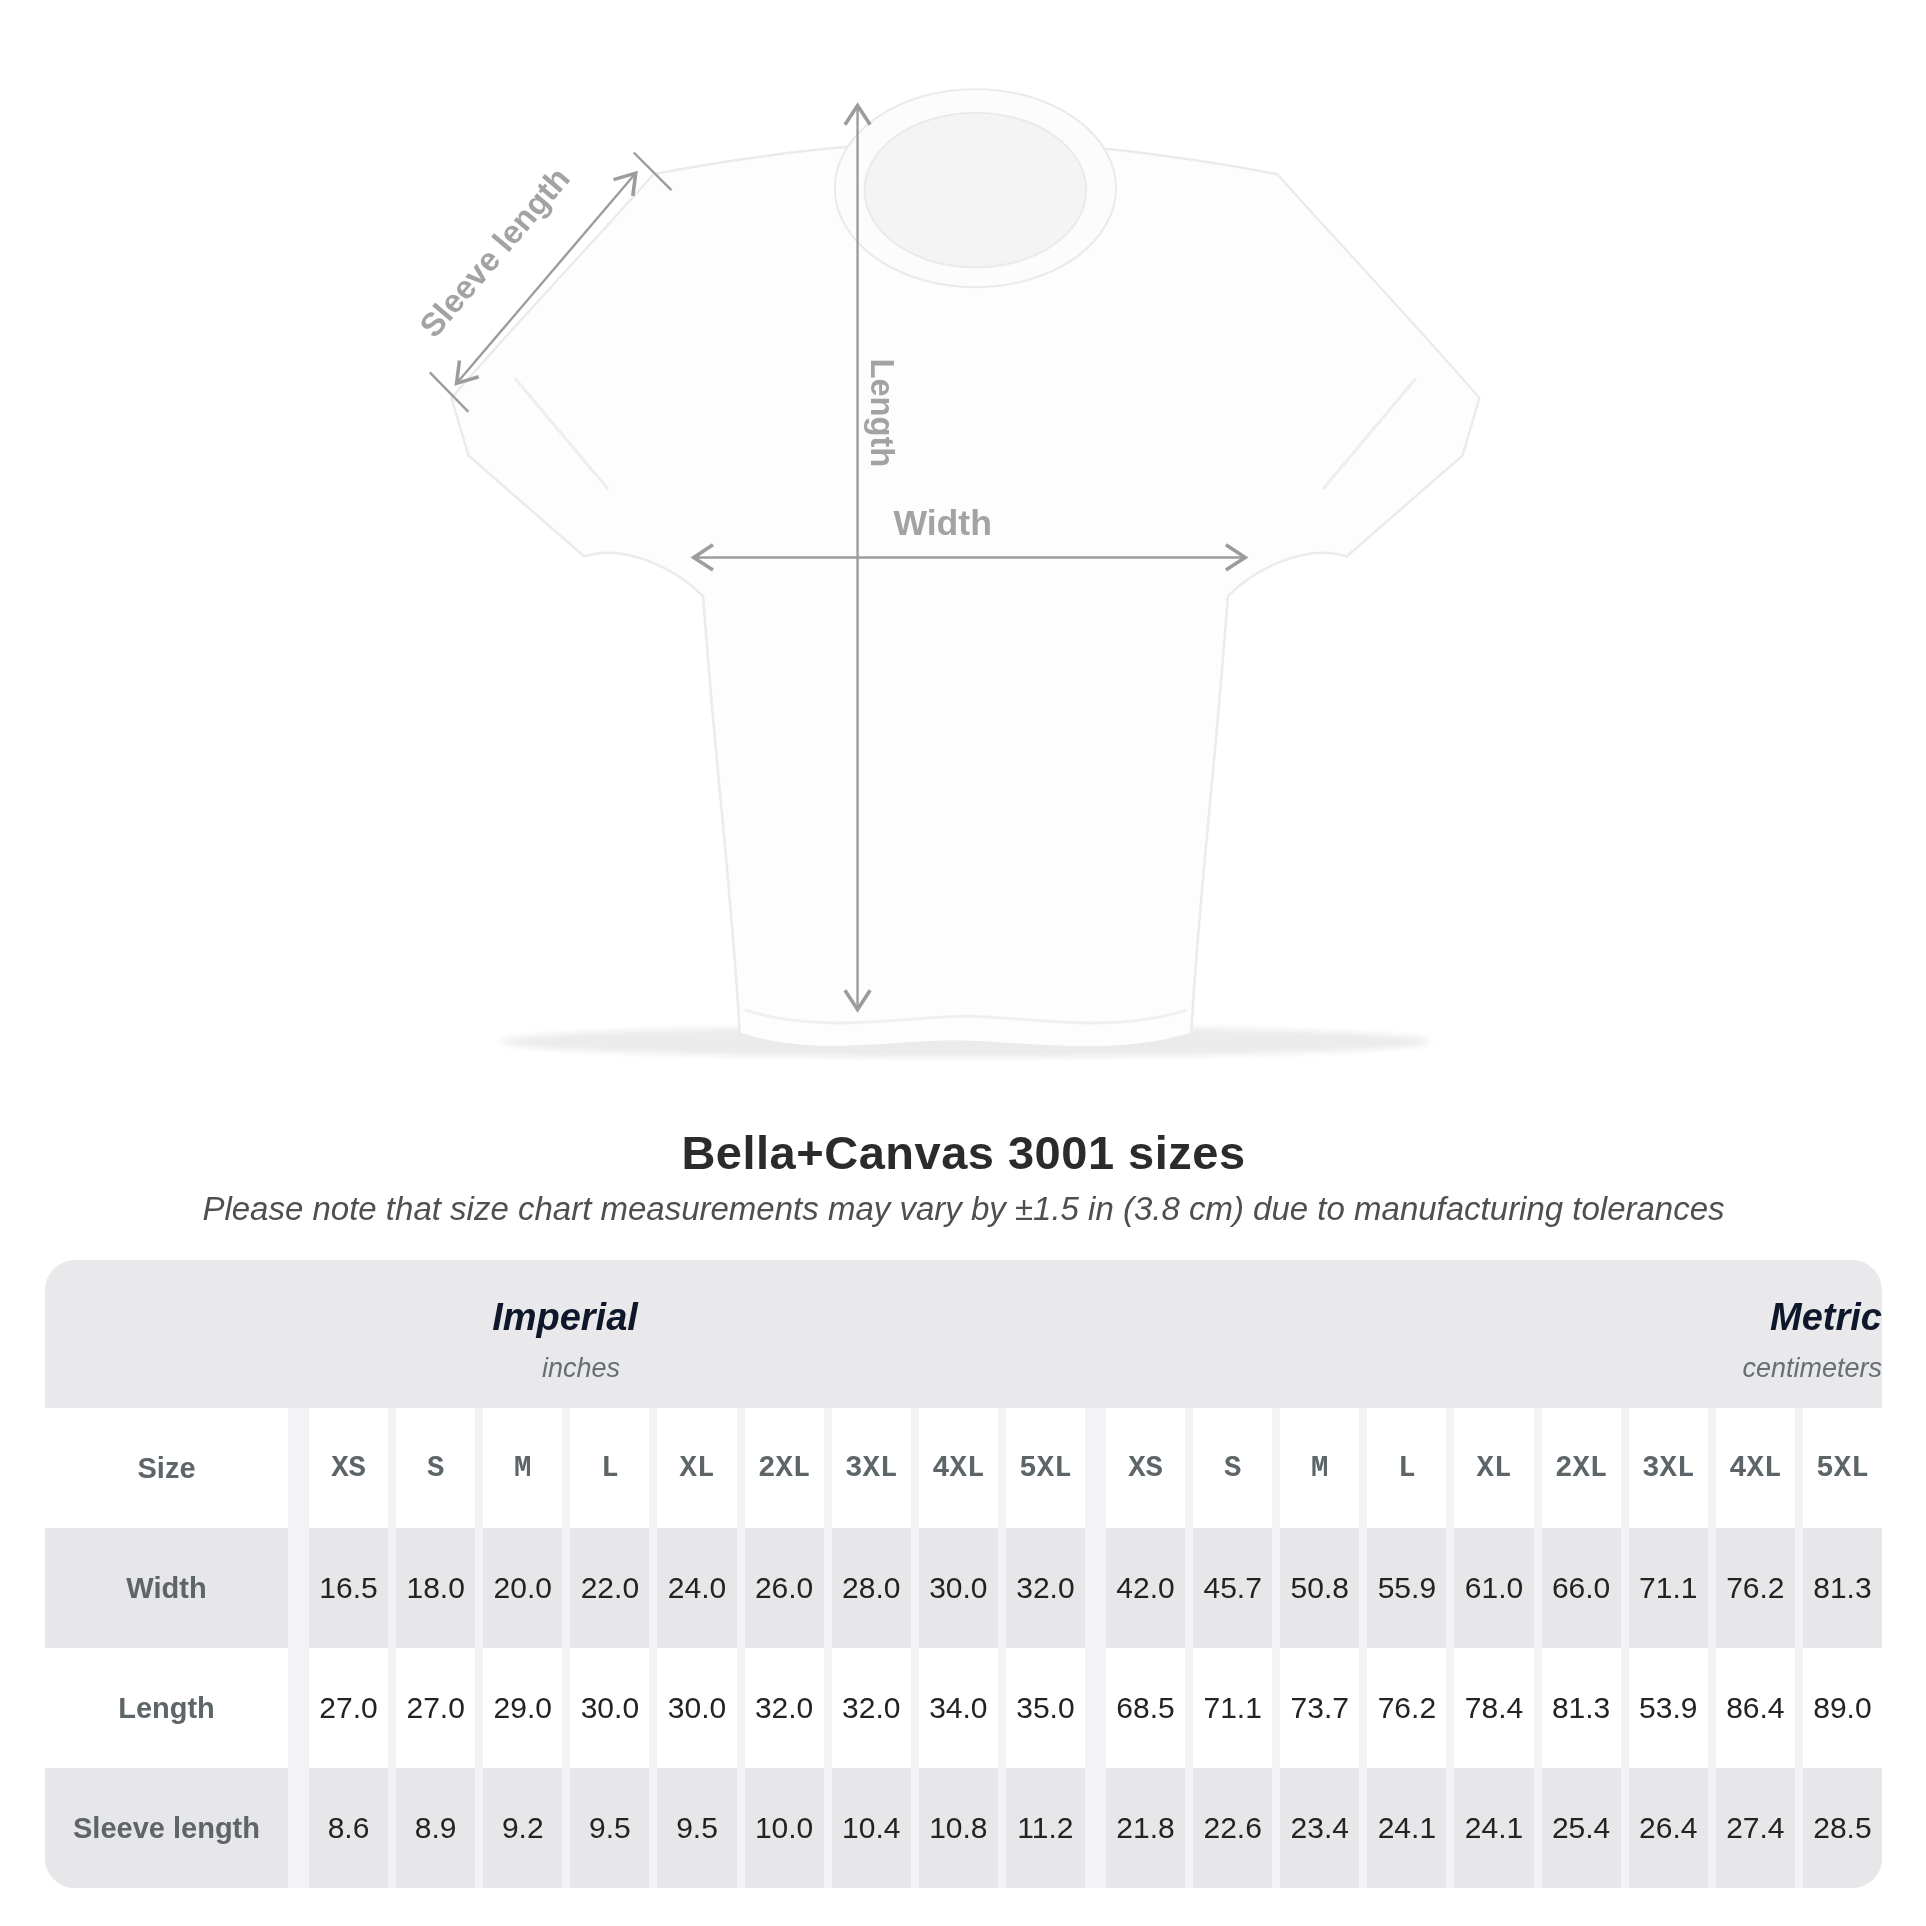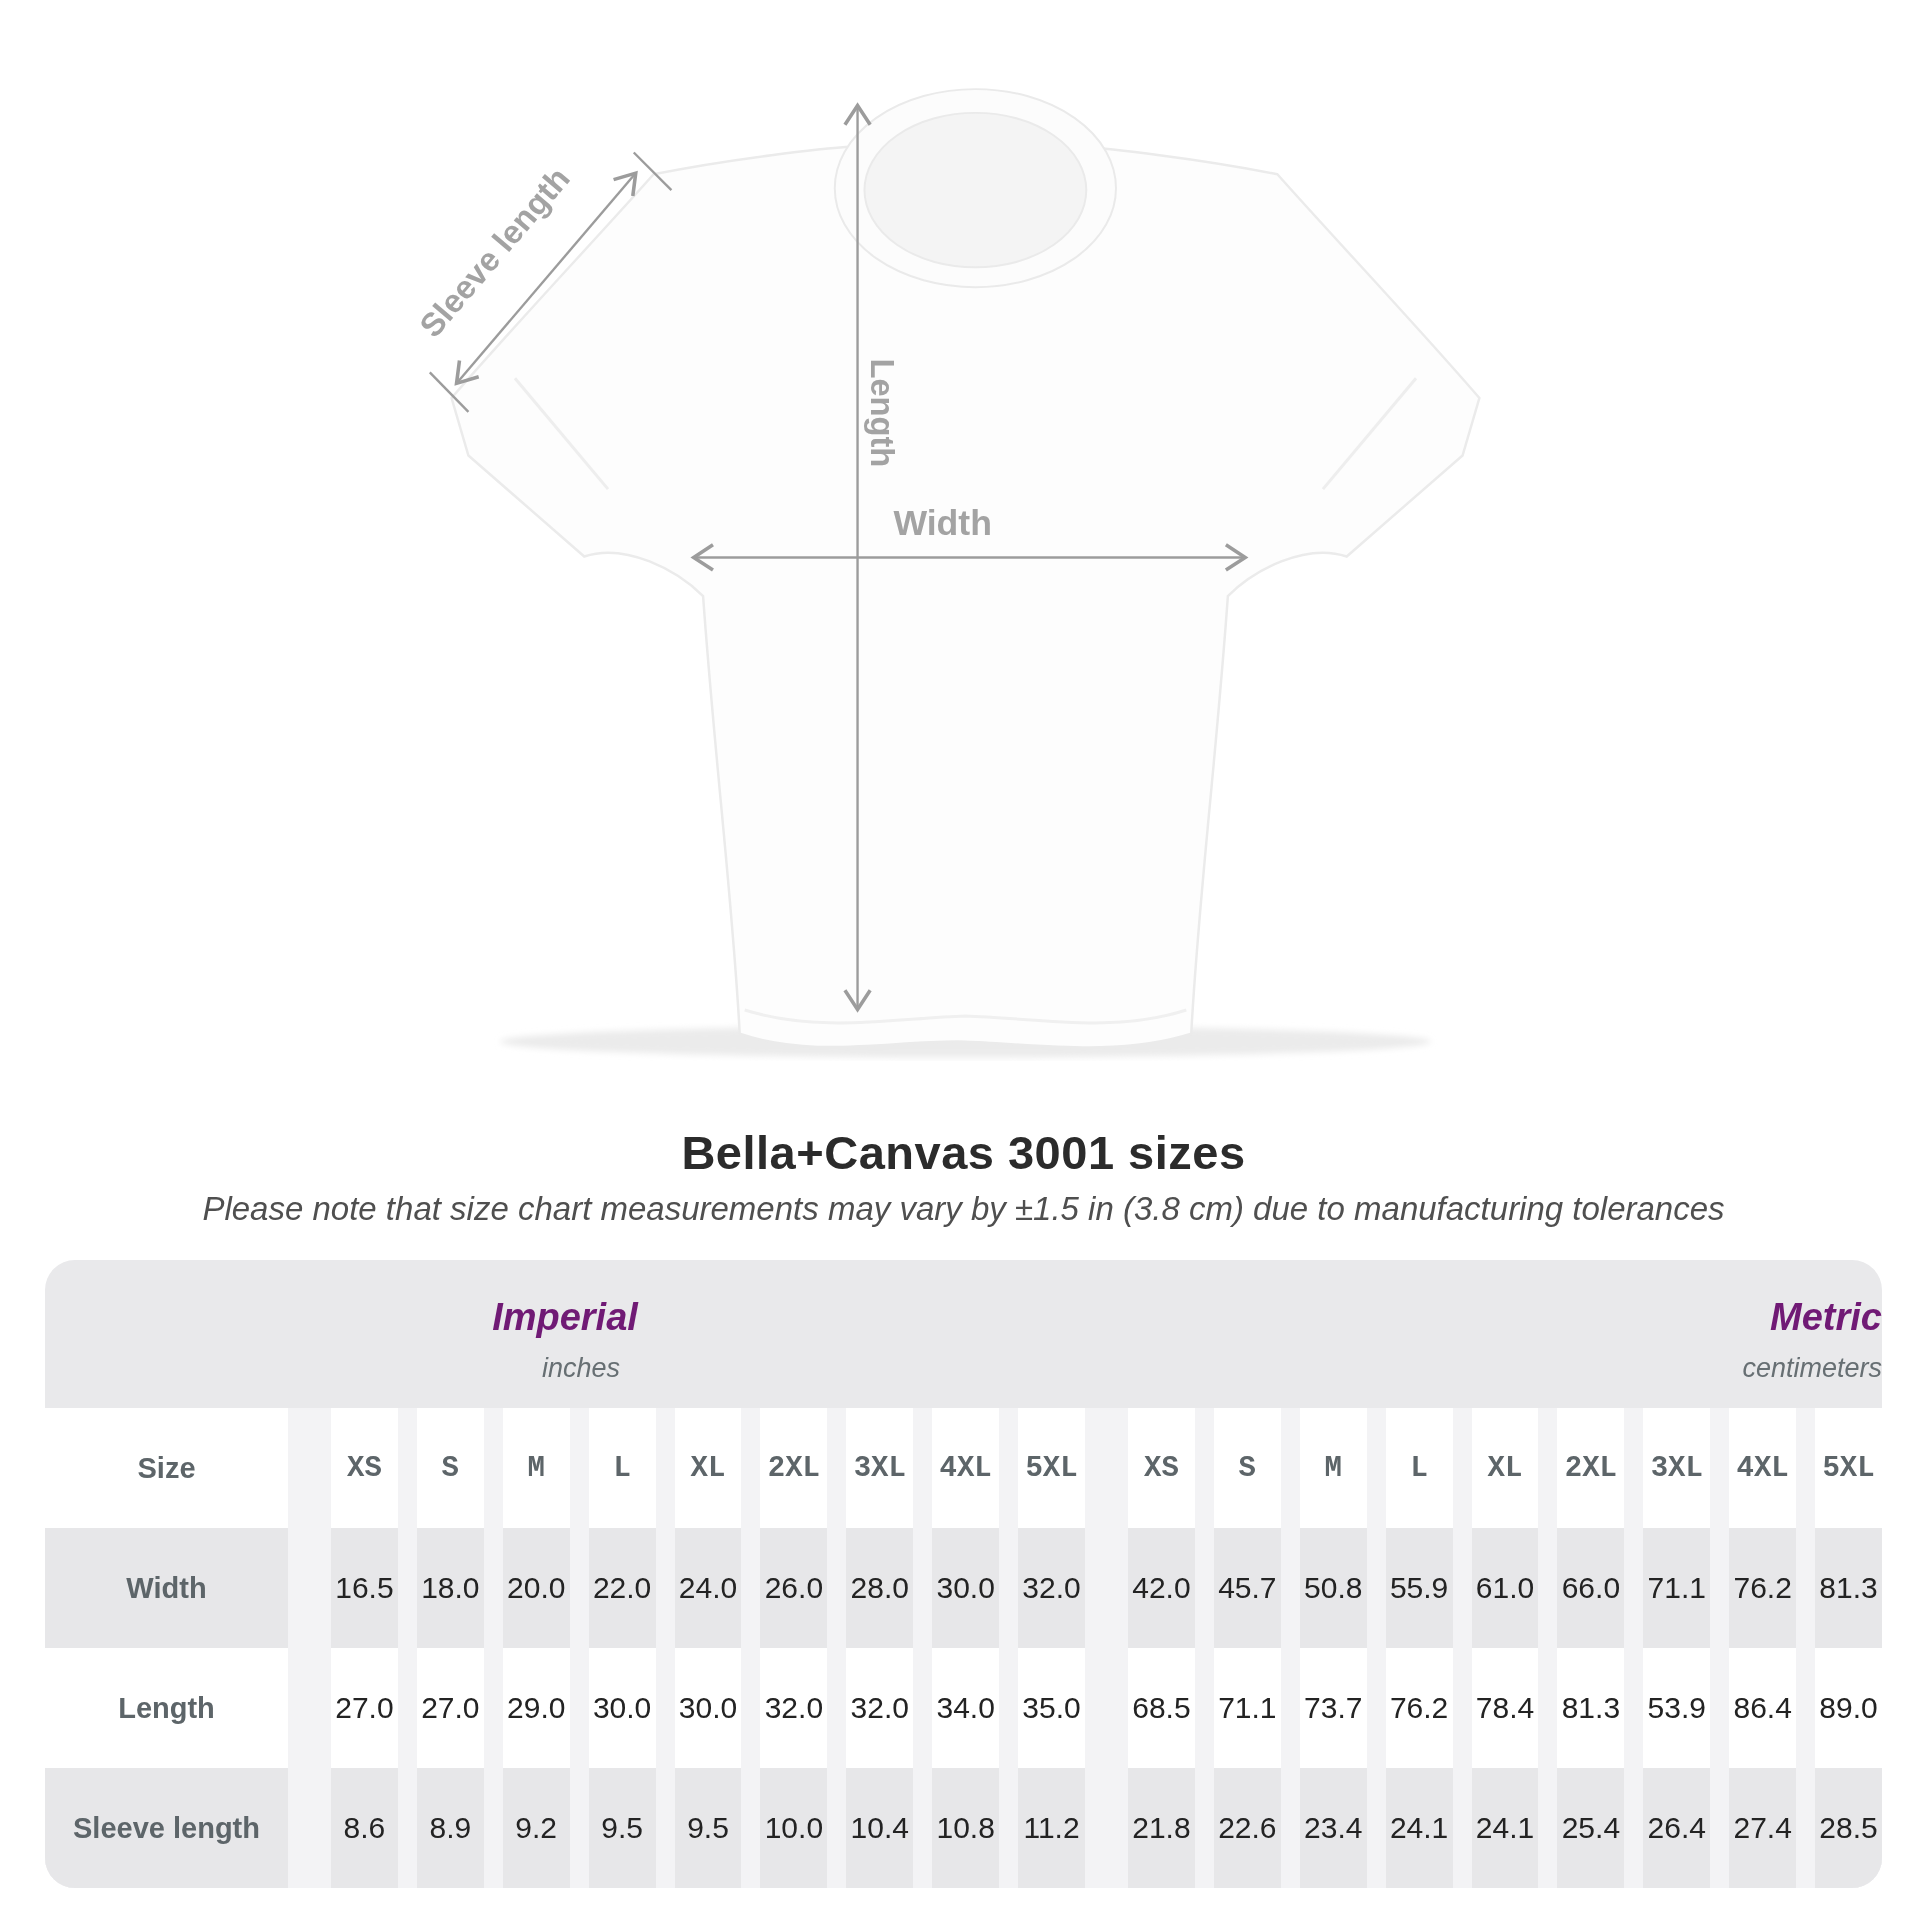--- a/index.html
+++ b/index.html
@@ -6,24 +6,24 @@
   .page{position:relative;width:1927px;height:1927px;background:#ffffff;overflow:hidden;
         font-family:"Liberation Sans","DejaVu Sans",sans-serif;}
   .diagram{display:block;width:1927px;height:1109px;}
   .title{margin:16px 0 10px 0;text-align:center;font-size:47px;font-weight:700;color:#2b2b2b;letter-spacing:0.5px;}
   .subtitle{margin:0 0 32px 0;text-align:center;font-style:italic;font-size:33px;color:#4f4f4f;}
   .table-card{width:1837px;margin:0 auto;background:#e9e9eb;border-radius:30px;overflow:hidden;}
   .units-band{display:grid;grid-template-columns:243px 5px repeat(9,1fr) 5px repeat(9,1fr);column-gap:3px;
               padding:36px 0 24px 0;}
   .unit-imperial{grid-column:1/12;text-align:center;}
   .unit-metric{grid-column:13/22;text-align:right;}
-  .unit-name{font-size:38px;font-weight:700;font-style:italic;color:#701a75;margin-bottom:14px;}
+  .unit-name{font-size:38px;font-weight:700;font-style:italic;color:#0f172a;margin-bottom:14px;}
   .unit-sub{font-size:27px;font-style:italic;color:#676f73;padding-left:32px;}
   .rows{background:#f3f3f5;}
-  .grid-row{display:grid;grid-template-columns:243px 5px repeat(9,1fr) 5px repeat(9,1fr);column-gap:19px;}
+  .grid-row{display:grid;grid-template-columns:243px 5px repeat(9,1fr) 5px repeat(9,1fr);column-gap:8px;}
   .cell{display:flex;align-items:center;justify-content:center;height:120px;font-size:30px;color:#232323;}
   .cell.lab{font-weight:700;color:#5d6569;font-size:29px;}
   .cell.sz{font-weight:700;color:#5d6569;font-size:29px;font-family:Liberation Mono, monospace;}
   .cw{background:#ffffff;}
   .cg{background:#e7e7e9;}
   .spacer{background:transparent;}
 </style>
 </head>
 <body>
 

